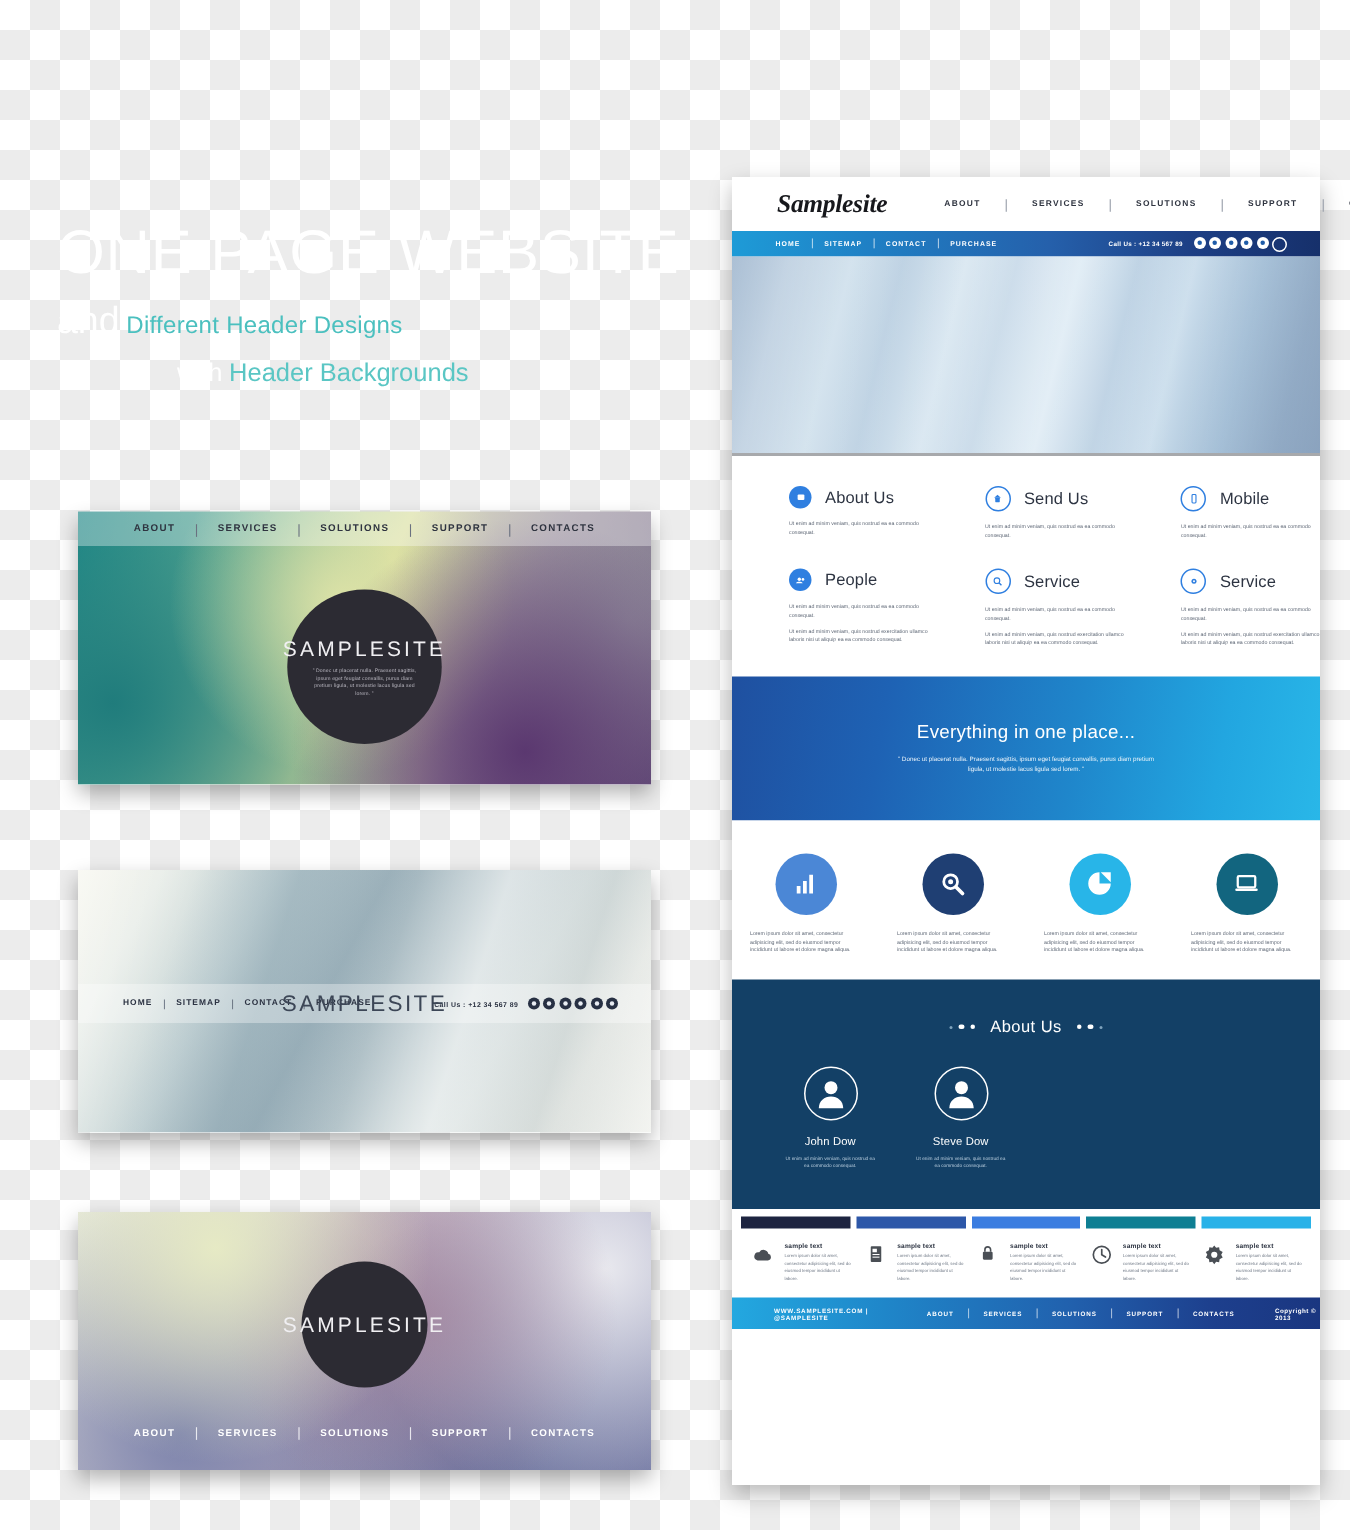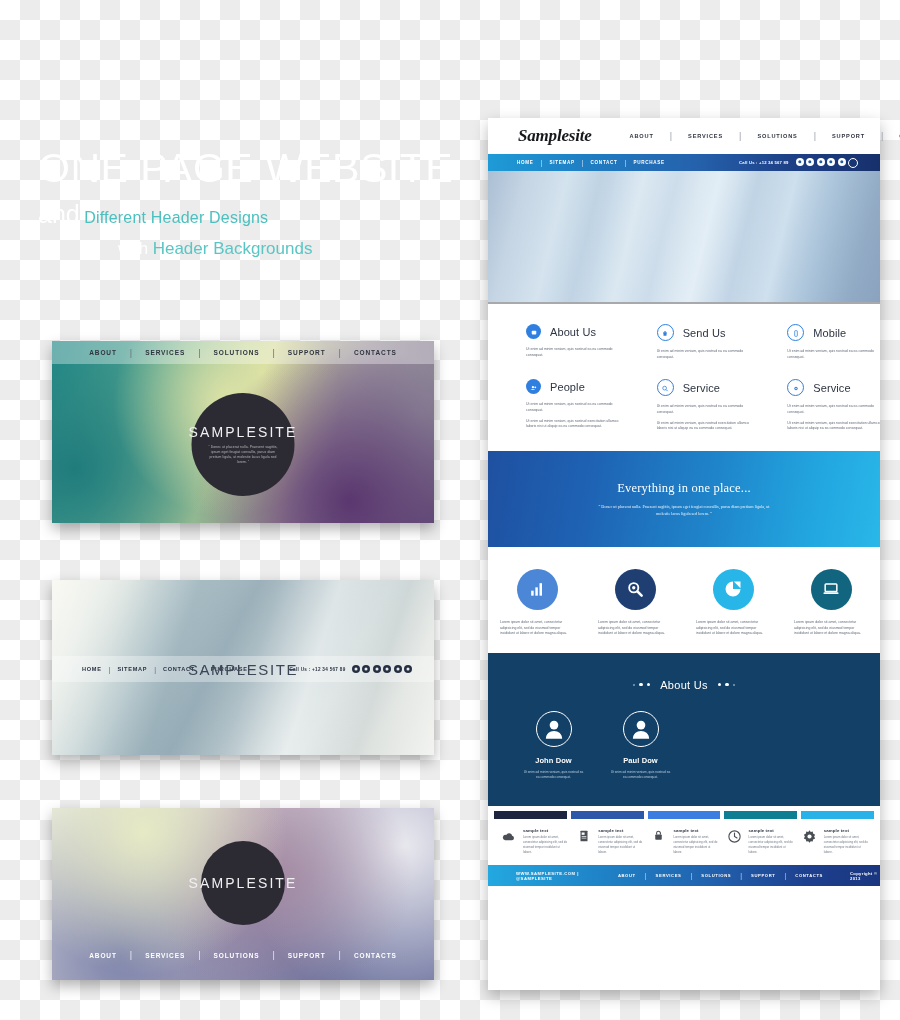--- a/index.html
+++ b/index.html
@@ -195,21 +195,21 @@
   .fic .g{position:absolute;left:50%;top:50%;transform:translate(-50%,-50%);}
   .feat-text{
     margin:8px 0 0 38px;width:97px;font-size:3.5px;line-height:1.62;color:#616a78;
   }
   .feat-text p{margin:0 0 5px 0;}
 
   
   #quote-band{
     height:96px;
     background:linear-gradient(100deg,#1f50a0 0%,#1e62b4 26%,#1f86cb 58%,#22a6e0 82%,#29b7e8 100%);
-    display:flex;flex-direction:column;align-items:center;justify-content:center;font-family:Liberation Serif, serif;
+    display:flex;flex-direction:column;align-items:center;justify-content:center;
   }
   #quote-title{color:#ffffff;font-size:12.5px;font-weight:400;letter-spacing:.2px;}
   #quote-body{
     color:#eaf4fb;font-size:4.2px;line-height:1.75;text-align:center;width:178px;margin-top:7px;
   }
 
   
   #circles{background:#ffffff;padding:22px 0 16px 0;display:flex;}
   .circ-col{width:25%;display:flex;flex-direction:column;align-items:center;}
   .circ{width:41px;height:41px;border-radius:50%;display:flex;align-items:center;justify-content:center;}
@@ -223,21 +223,21 @@
   #about-title{color:#ffffff;font-size:11px;font-weight:400;letter-spacing:.3px;}
   .dots{display:flex;align-items:center;gap:4px;}
   .dot{width:3.4px;height:3.4px;border-radius:50%;background:#ffffff;}
   .dot.sm{width:2px;height:2px;background:#7fa3bd;}
   #team{display:flex;margin-top:20px;padding:0 22px;}
   .member{width:25%;display:flex;flex-direction:column;align-items:center;}
   .member-av{
     width:34px;height:34px;border-radius:50%;border:1.6px solid #ffffff;
     display:flex;align-items:center;justify-content:center;overflow:hidden;position:relative;
   }
-  .member-name{margin-top:9px;color:#ffffff;font-size:7.5px;font-weight:700;letter-spacing:.1px;text-align:right;}
+  .member-name{margin-top:9px;color:#ffffff;font-size:7.5px;font-weight:400;letter-spacing:.1px;text-align:right;}
   .member-text{margin-top:5px;width:62px;font-size:3.2px;line-height:1.6;color:#b9cdde;text-align:center;}
 
   
   #tabs{display:flex;gap:4px;padding:5px 6px 0 6px;background:#ffffff;}
   .tab{height:8px;flex:1;}
   #svcrow{display:flex;background:#ffffff;padding:9px 8px 11px 8px;}
   .svc{width:20%;display:flex;gap:5px;align-items:flex-start;padding:0 3px;box-sizing:border-box;}
   .svc-ic{width:19px;flex:none;display:flex;align-items:center;justify-content:center;padding-top:1px;}
   .svc-txt{flex:1;}
   .svc-title{font-size:4.4px;font-weight:700;color:#2d3442;letter-spacing:.1px;}
@@ -546,21 +546,21 @@
             <div class="member-name">John Dow</div>
             <div class="member-text">Ut enim ad minim veniam, quis nostrud ea ea commodo consequat.</div>
           </div>
           <div class="member">
             <div class="member-av">
               <svg width="26" height="26" viewBox="0 0 24 24" fill="#ffffff">
                 <circle cx="12" cy="8.4" r="4"></circle>
                 <path d="M4.5 21c0-4.4 3.4-7.2 7.5-7.2s7.5 2.8 7.5 7.2z"></path>
               </svg>
             </div>
-            <div class="member-name">Paul Dow</div>
+            <div class="member-name">Steve Dow</div>
             <div class="member-text">Ut enim ad minim veniam, quis nostrud ea ea commodo consequat.</div>
           </div>
         </div>
     </div>
 
     <div id="tabs">
         <div class="tab" style="background: rgb(29, 36, 64);"></div>
         <div class="tab" style="background: rgb(45, 87, 168);"></div>
         <div class="tab" style="background: rgb(59, 125, 224);"></div>
         <div class="tab" style="background: rgb(14, 127, 147);"></div>

